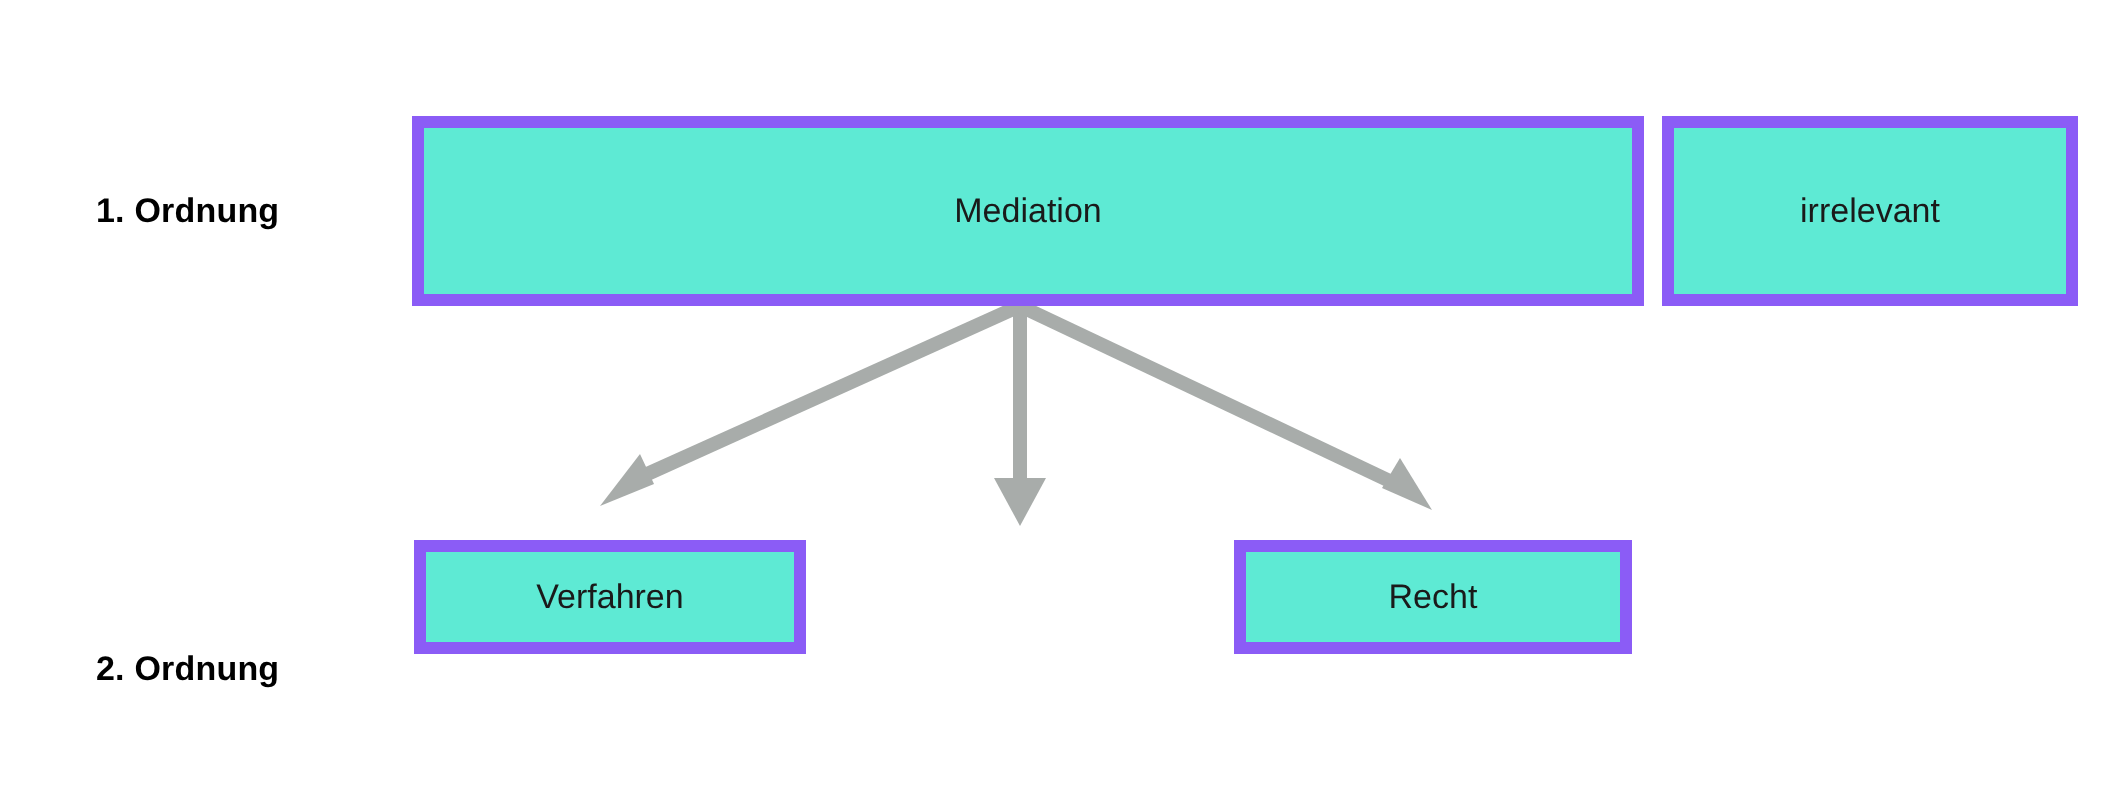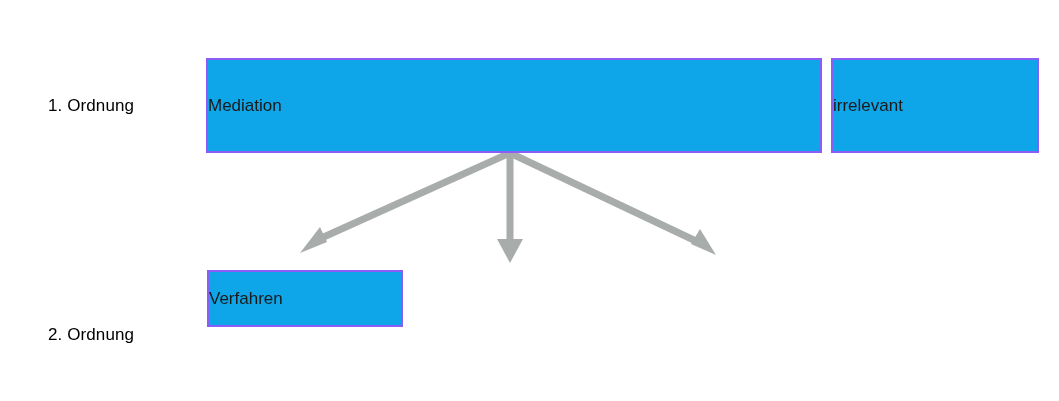--- a/index.html
+++ b/index.html
@@ -14,41 +14,42 @@
     position: relative;
     width: 1059px;
     height: 401px;
     background: #ffffff;
     overflow: hidden;
   }
   .row-label {
     position: absolute;
     font-family: "Liberation Sans", sans-serif;
     font-size: 17px;
-    font-weight: normal;
+    font-weight: bold;
     color: #000000;
     white-space: nowrap;
     letter-spacing: 0.1px;
   }
   #label-ordnung-1 {
     left: 48px;
     top: 96px;
   }
   #label-ordnung-2 {
     left: 48px;
     top: 288px;
     margin-top: 37px;
   }
   .node-box {
     position: absolute;
     box-sizing: border-box;
-    border: 2px solid #8b5cf6;
-    background: #0ea5e9;
+    border: 6px solid #8b5cf6;
+    background: #5eead4;
     display: flex;
     align-items: center;
+    justify-content: center;
   }
   .node-label {
     font-family: "Liberation Sans", sans-serif;
     font-size: 17px;
     font-weight: normal;
     color: #1a1a1a;
     white-space: nowrap;
   }
   #node-mediation {
     left: 206px;
@@ -119,14 +120,17 @@
 
   <div class="node-box" id="node-verfahren">
     <span class="node-label">Verfahren</span>
   </div>
 
   <div class="node-box" id="node-irrelevant">
     <span class="node-label">irrelevant</span>
   </div>
 
 
+  <div class="node-box" id="node-recht">
+    <span class="node-label">Recht</span>
+  </div>
 
 </div>
 
 </body></html>

